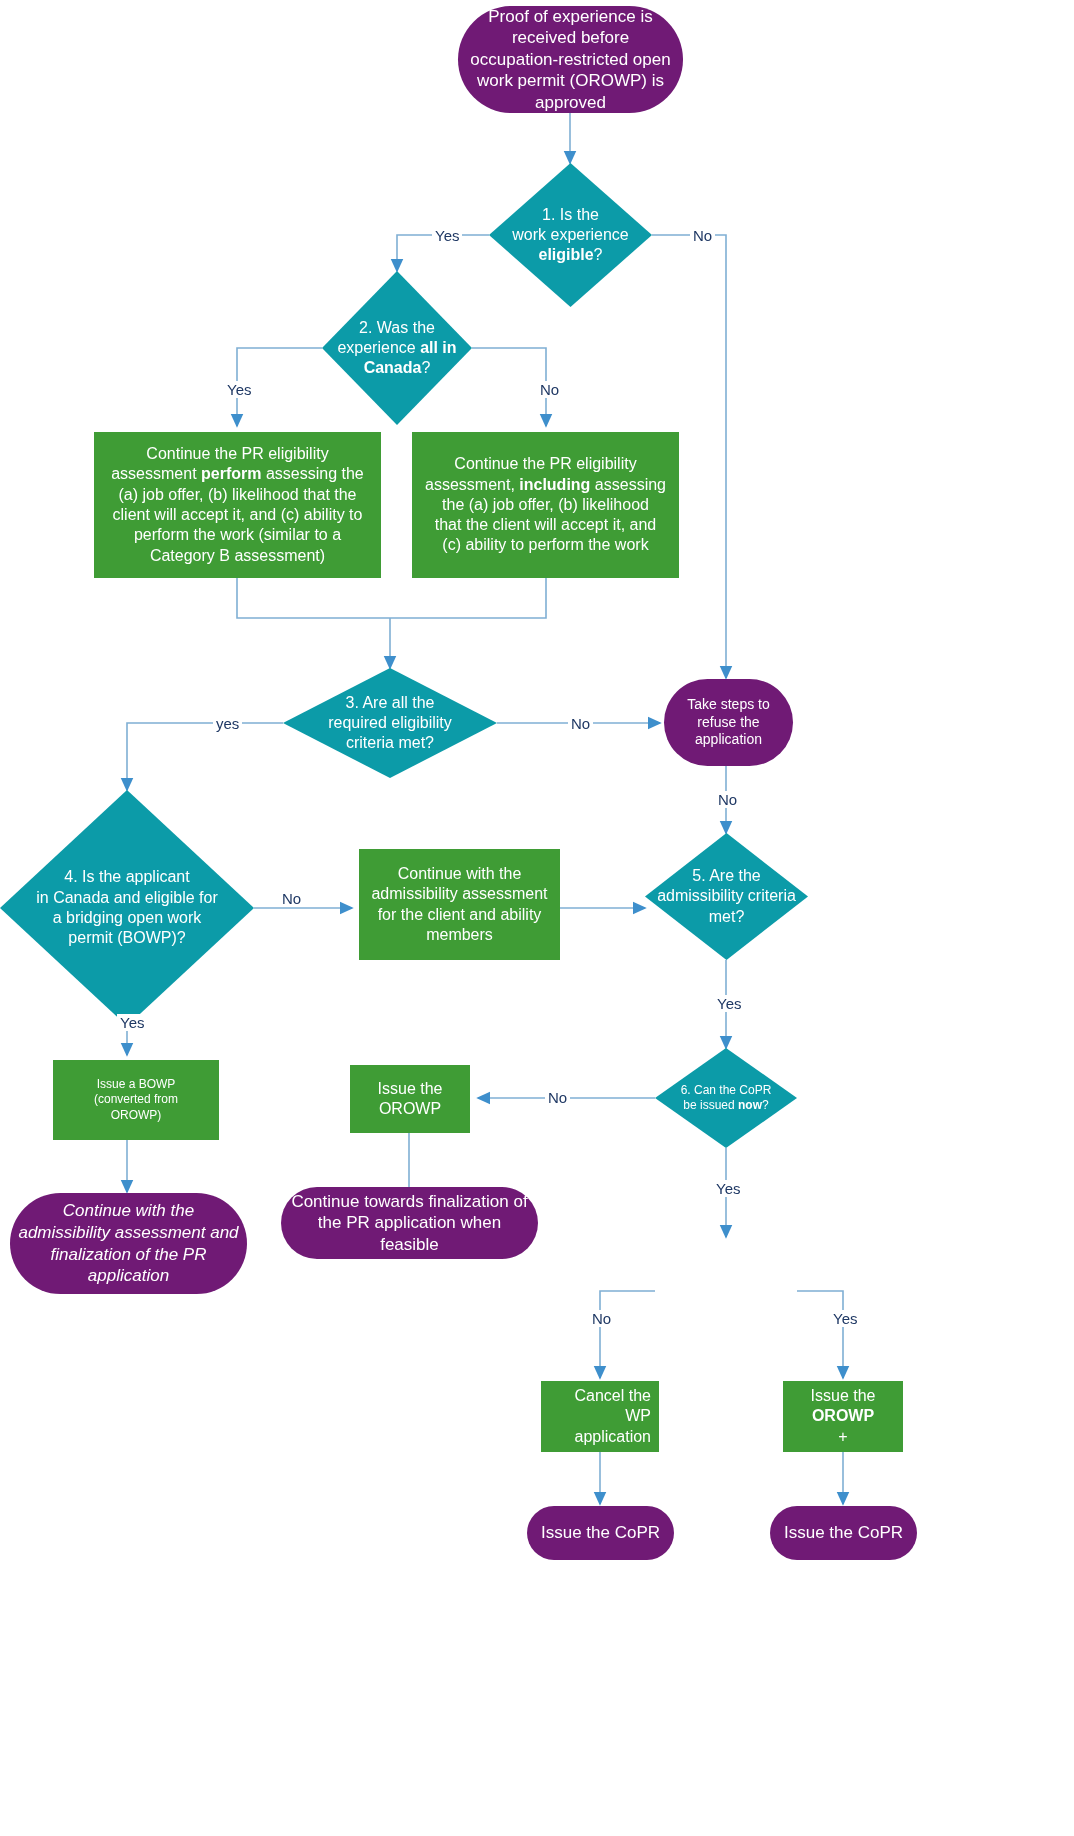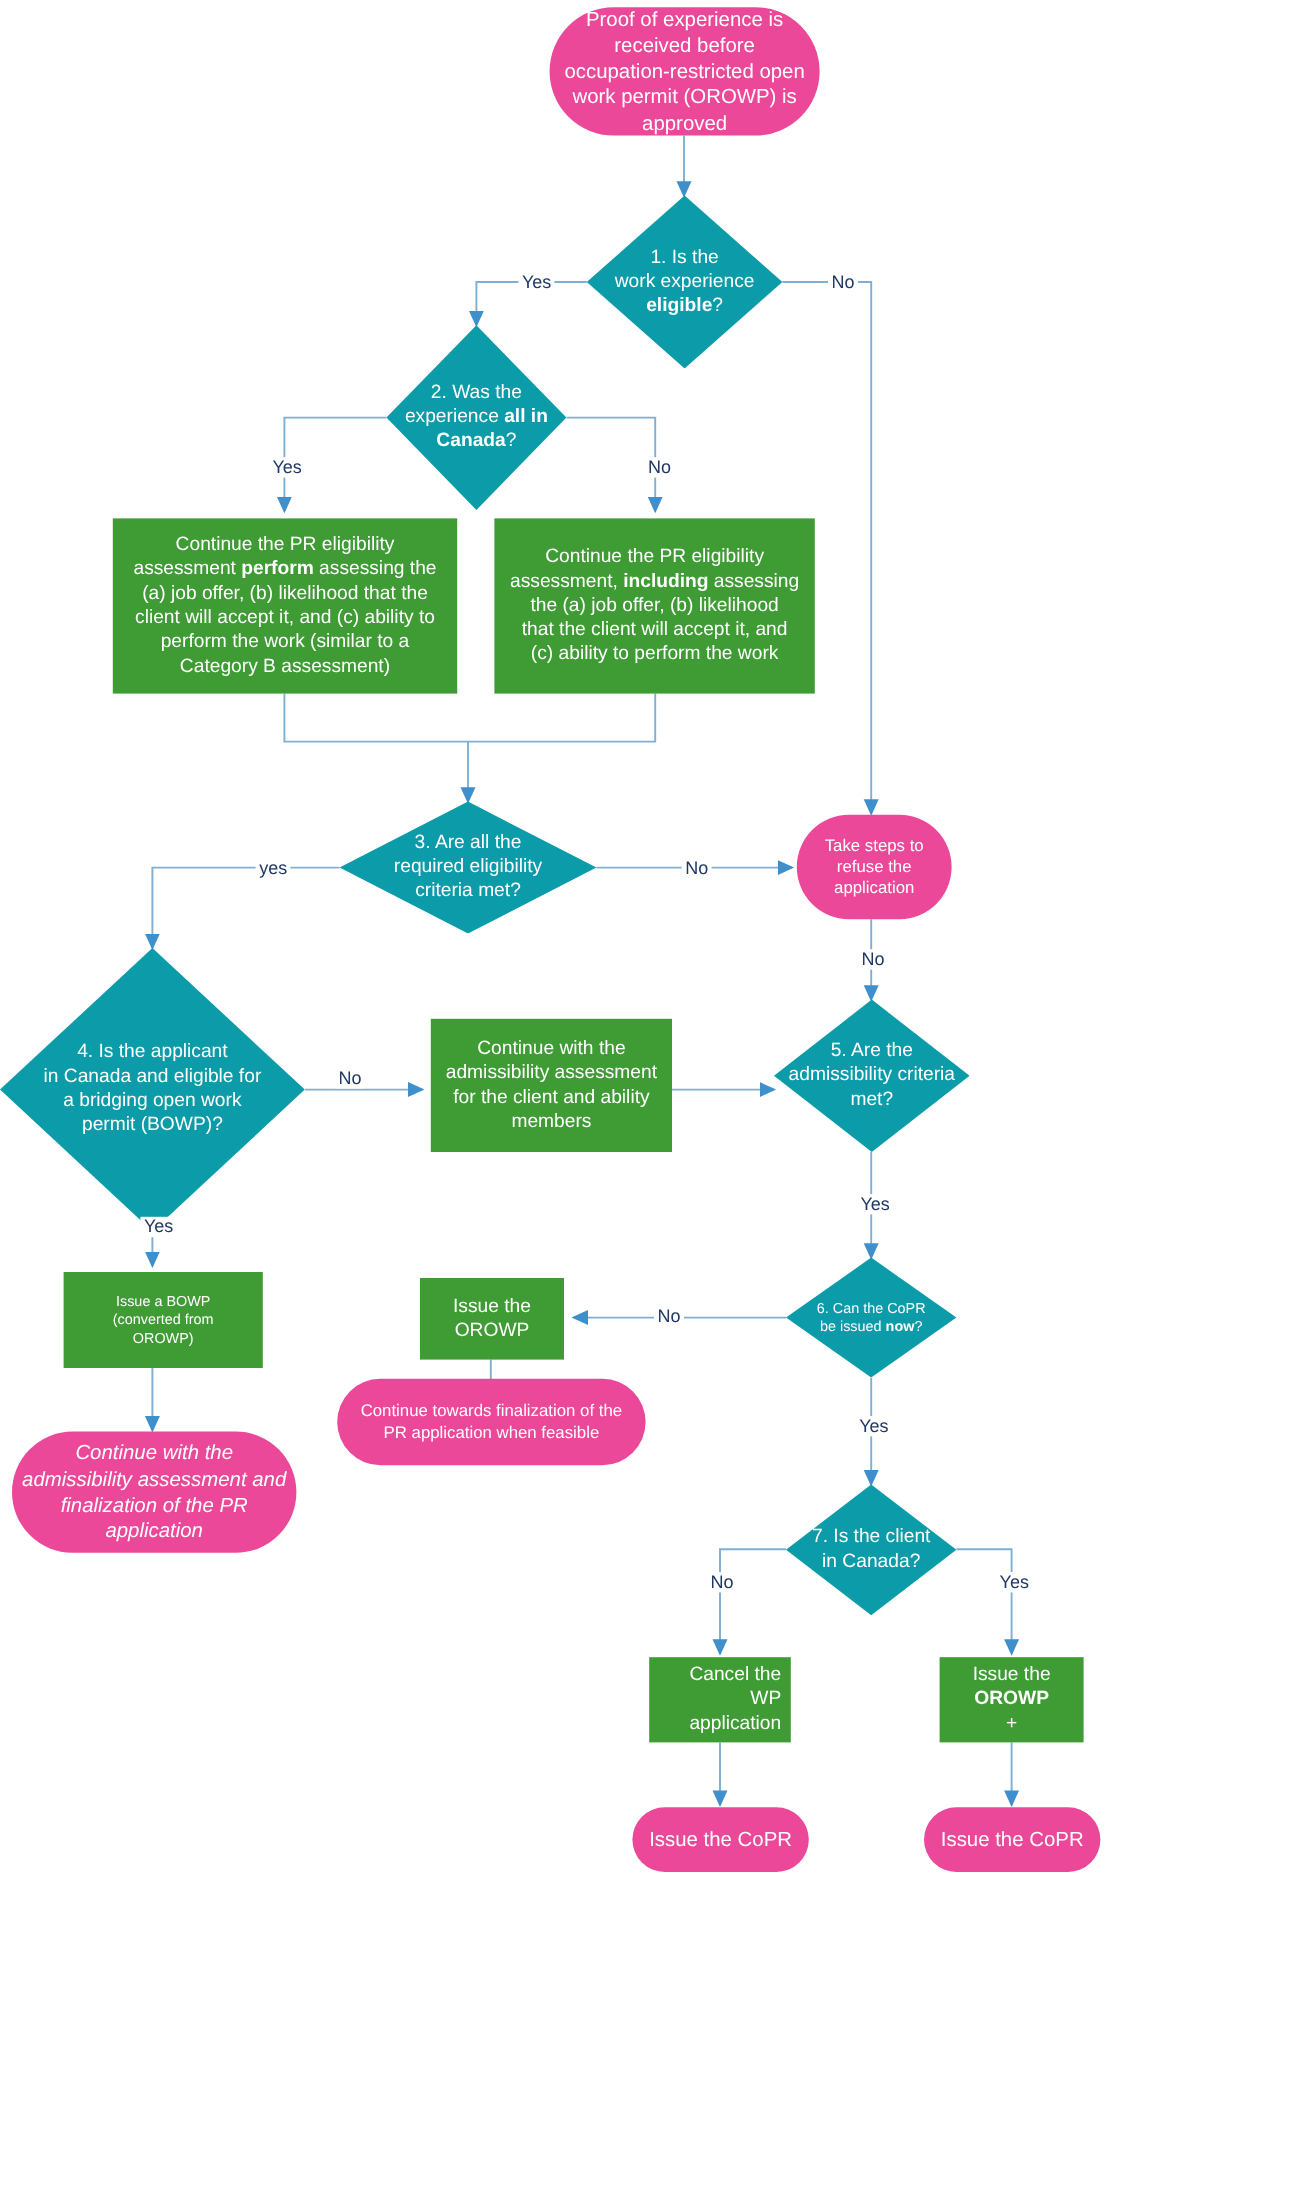--- a/index.html
+++ b/index.html
@@ -11,21 +11,21 @@
     overflow:hidden;
     -webkit-font-smoothing:antialiased;
   }
   #canvas{position:absolute;left:0;top:0;width:1074px;height:1836px;}
   svg.wires{position:absolute;left:0;top:0;width:1074px;height:1836px;pointer-events:none;}
 
   .node{position:absolute;box-sizing:border-box;display:flex;align-items:center;justify-content:center;text-align:center;color:#ffffff;line-height:1.27;}
   .node span.txt{display:block;padding:0 8px;}
 
   
-  .terminal{background:#ec4899;border-radius:999px;}
+  .terminal{background:#701a75;border-radius:999px;}
   
   .process{background:#3F9C35;}
   
   .decision{background:transparent;}
   .decision .dshape{position:absolute;left:0;top:0;width:100%;height:100%;background:#0C9BA8;
      clip-path:polygon(50% 0%,100% 50%,50% 100%,0% 50%);}
   .decision .txt{position:relative;z-index:2;}
 
   .edge-label{position:absolute;color:#1F3864;font-size:15px;line-height:1;white-space:nowrap;
      background:#ffffff;padding:1px 3px;}
@@ -207,31 +207,24 @@
       <span>be issued </span><b>now</b><span>?</span>
     </span>
   </div>
   <div class="edge-label" style="left:545px;top:1089px;">No</div>
   <div class="edge-label" style="left:713px;top:1180px;">Yes</div>
 
   <div class="node terminal" style="left:10px;top:1193px;width:237px;height:101px;font-size:17px;font-style:italic;">
     <span class="txt">Continue with the admissibility assessment and finalization of the PR application</span>
   </div>
 
-  <div class="node terminal" style="left:281px;top:1149px;width:257px;height:72px;font-size:14px;">
+  <div class="node terminal" style="left:281px;top:1187px;width:257px;height:72px;font-size:17px;">
     <span class="txt">Continue towards finalization of the PR application when feasible</span>
   </div>
 
-  <div class="node decision" style="left:655px;top:1237px;width:142px;height:109px;font-size:16px;">
-    <div class="dshape"></div>
-    <span class="txt">
-      <span>7. Is the client</span><br>
-      <span>in Canada?</span>
-    </span>
-  </div>
   <div class="edge-label" style="left:589px;top:1310px;">No</div>
   <div class="edge-label" style="left:830px;top:1310px;">Yes</div>
 
   <div class="node process" style="left:541px;top:1381px;width:118px;height:71px;font-size:16px;text-align:right;">
     <span class="txt">
       <span>Cancel the WP</span><br>
       <span>application</span>
     </span>
   </div>
 

